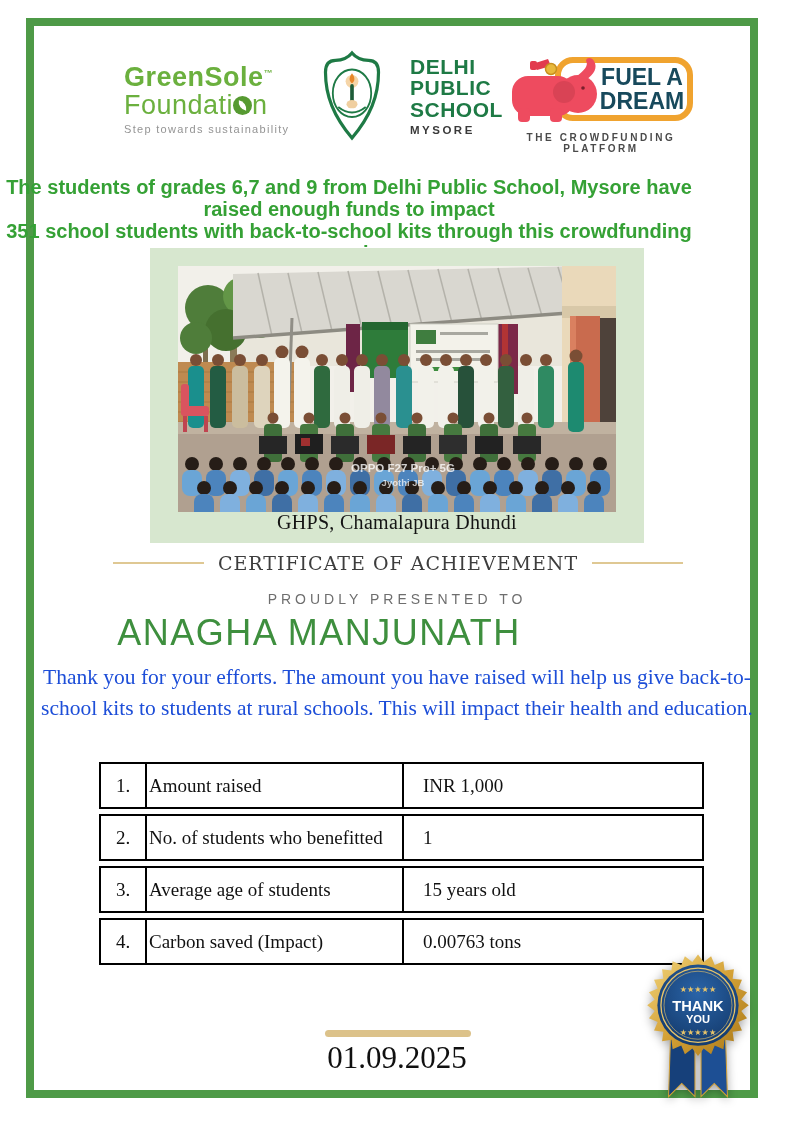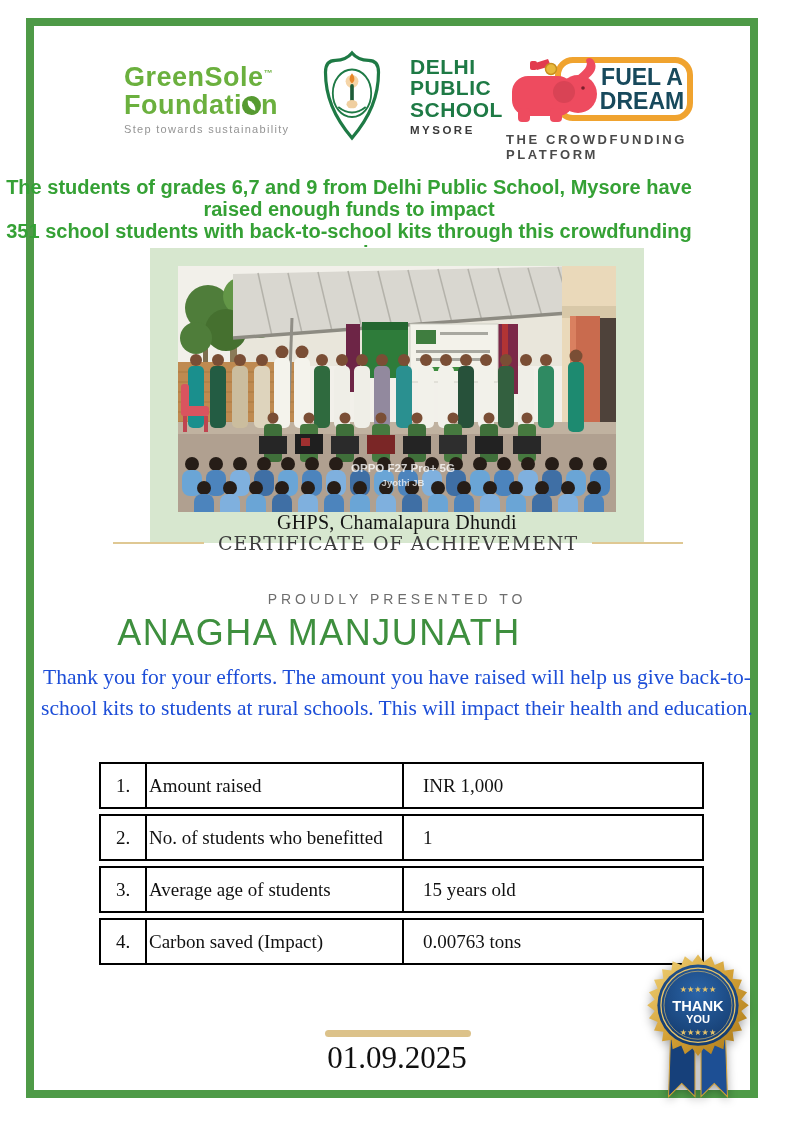--- a/index.html
+++ b/index.html
@@ -5,49 +5,49 @@
   html,body{margin:0;padding:0;}
   .page{position:relative;width:794px;height:1123px;background:#ffffff;overflow:hidden;
         font-family:"Liberation Serif", serif;color:#111;}
   .frame{position:absolute;left:26px;top:18px;width:732px;height:1080px;
          border:8px solid #4e9a47;box-sizing:border-box;pointer-events:none;}
 
   
   .logo-gs{position:absolute;left:124px;top:60px;width:170px;font-family:"Liberation Sans",sans-serif;}
   .gs-line1{font-size:27px;line-height:27px;color:#6bb03e;font-weight:600;letter-spacing:.5px;}
   .gs-tm{font-size:9px;vertical-align:super;color:#6bb03e;}
-  .gs-line2{font-size:27px;line-height:29px;color:#6bb03e;font-weight:700;letter-spacing:.5px;}
+  .gs-line2{font-size:27px;line-height:29px;color:#6bb03e;font-weight:400;letter-spacing:.5px;}
   .leaf-o{display:inline-block;width:19px;height:19px;border-radius:50%;background:#569a31;position:relative;top:1px;}
   .leaf-o::after{content:"";position:absolute;left:5px;top:5px;width:9px;height:9px;background:#fff;
                  border-radius:0 100% 0 100%;transform:rotate(10deg);}
   .gs-tag{font-size:11px;color:#949494;letter-spacing:1.3px;margin-top:3px;}
 
   .logo-dps{position:absolute;left:320px;top:50px;display:flex;gap:26px;align-items:center;}
   .dps-text{font-family:"Liberation Sans",sans-serif;font-weight:bold;color:#1e7a45;
             font-size:21px;line-height:21.5px;letter-spacing:.5px;}
   .dps-city{font-family:"Liberation Sans",sans-serif;font-weight:bold;color:#3a3a3a;
             font-size:11.5px;letter-spacing:2.5px;margin-top:4px;}
 
   .logo-fad{position:absolute;left:506px;top:52px;width:190px;}
-  .fad-tag{font-family:"Liberation Sans",sans-serif;font-size:13px;font-weight:bold;color:#4a4a4a;
-           letter-spacing:2.6px;margin-top:2px;}
+  .fad-tag{font-family:"Liberation Sans",sans-serif;font-size:10px;font-weight:bold;color:#4a4a4a;
+           letter-spacing:2.6px;margin-top:2px;text-align:center;}
 
   
   .intro{position:absolute;left:0;top:176px;width:698px;text-align:center;
          font-family:"Liberation Sans",sans-serif;font-weight:bold;font-size:20px;
          line-height:22px;color:#35a135;}
 
   
   .photo-card{position:absolute;left:150px;top:248px;width:494px;height:295px;background:#d7e7cf;}
   .photo{position:absolute;left:28px;top:18px;width:438px;height:246px;display:block;}
   .caption{position:absolute;left:0;top:263px;width:100%;text-align:center;
            font-size:20px;color:#141414;letter-spacing:.3px;}
 
   
-  .heading-row{position:absolute;left:113px;top:532px;width:570px;display:flex;align-items:center;gap:14px;}
+  .heading-row{position:absolute;left:113px;top:552px;width:570px;display:flex;align-items:center;gap:14px;}
   .heading-row .line{flex:1;height:2px;background:#dfc893;}
   .heading{font-family:"DejaVu Serif",serif;font-size:19px;letter-spacing:1px;color:#3d3d3d;white-space:nowrap;}
   .presented{position:absolute;left:0;top:591px;width:794px;text-align:center;
              font-family:"Liberation Sans",sans-serif;font-size:14px;letter-spacing:4px;color:#6e6e6e;}
   .recipient{position:absolute;left:0;top:612px;width:638px;text-align:center;
              font-family:Liberation Sans, sans-serif;font-size:36px;letter-spacing:1.5px;color:#3e8f3e;}
   .message{position:absolute;left:0;top:662px;width:794px;text-align:center;
            font-size:21.5px;line-height:31px;color:#1d4ed8;}
 
   

